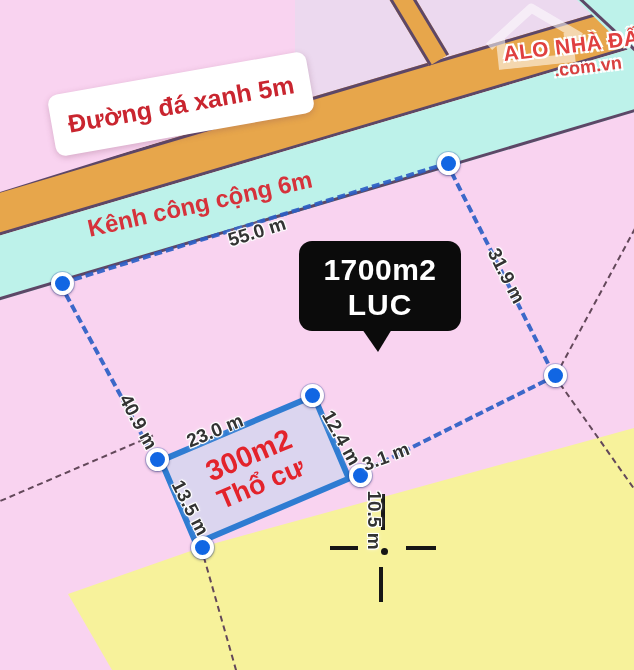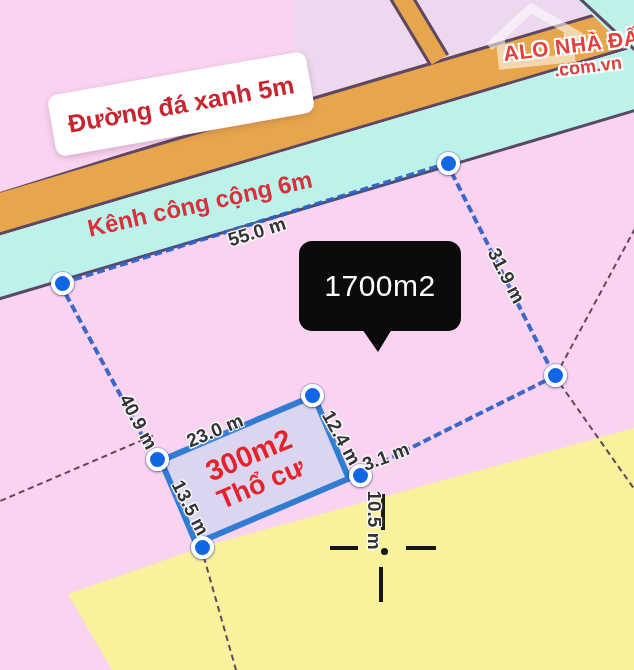--- a/index.html
+++ b/index.html
@@ -40,21 +40,21 @@
         text-shadow:-1px -1px 0 #fff,1px -1px 0 #fff,-1px 1px 0 #fff,1px 1px 0 #fff,0 0 4px #fff;}
   .roadlabel{position:absolute;left:50px;top:73px;width:262px;height:62px;background:#ffffff;
              border-radius:10px;transform:rotate(-10deg);box-shadow:0 2px 6px rgba(120,60,90,.28);
              display:flex;align-items:center;justify-content:center;}
   .roadlabel span{font-size:25px;font-weight:800;color:#c9252f;white-space:nowrap;}
   .canallabel{position:absolute;left:200px;top:204px;transform:translate(-50%,-50%) rotate(-12.5deg);
               font-size:24px;font-weight:800;color:#d6323b;white-space:nowrap;}
   .callout{position:absolute;left:299px;top:241px;width:162px;height:90px;background:#0b0b0b;
            border-radius:13px;display:flex;flex-direction:column;align-items:center;
            justify-content:center;color:#fff;}
-  .callout .a{font-size:30px;font-weight:400;letter-spacing:.5px;line-height:1.25;}
+  .callout .a{font-size:30px;font-weight:700;letter-spacing:.5px;line-height:1.25;}
   .callout .b{font-size:30px;font-weight:700;letter-spacing:1px;line-height:1.1;}
   .pointer{position:absolute;left:362px;top:329px;width:0;height:0;
            border-left:16px solid transparent;border-right:14px solid transparent;
            border-top:23px solid #0b0b0b;}
   .ch{position:absolute;background:#161616;}
   .chdot{position:absolute;left:381px;top:548px;width:7px;height:7px;background:#161616;border-radius:50%;}
   .wmhouse{position:absolute;left:482px;top:2px;opacity:.55;transform:rotate(-6deg);}
   .brand{position:absolute;left:578px;top:45px;transform:translate(-50%,-50%) rotate(-7deg);
          font-size:21px;font-weight:900;color:#e04040;white-space:nowrap;letter-spacing:.5px;
          text-shadow:-2px -2px 0 #fff,2px -2px 0 #fff,-2px 2px 0 #fff,2px 2px 0 #fff,0 0 3px #fff;}
@@ -121,20 +121,21 @@
   <div class="meas" style="left:374px;top:520px;transform:translate(-50%,-50%) rotate(90deg);">10.5 m</div>
 
   <div class="roadlabel">
     <span>Đường đá xanh 5m</span>
   </div>
 
   <div class="canallabel">Kênh công cộng 6m</div>
 
   <div class="callout">
     <div class="a">1700m2</div>
+    <div class="b">LUC</div>
   </div>
   <div class="pointer"></div>
 
   <svg class="wmhouse" width="104" height="64" viewBox="0 0 104 64">
     <polyline points="6,40 52,6 98,40" fill="none" stroke="#ffffff" stroke-width="9" stroke-linejoin="round"></polyline>
     <polyline points="18,34 18,60 86,60 86,34" fill="none" stroke="#ffffff" stroke-width="9"></polyline>
   </svg>
   <div class="brand">ALO NHÀ ĐẤT</div>
   <div class="domain">.com.vn</div>
 

